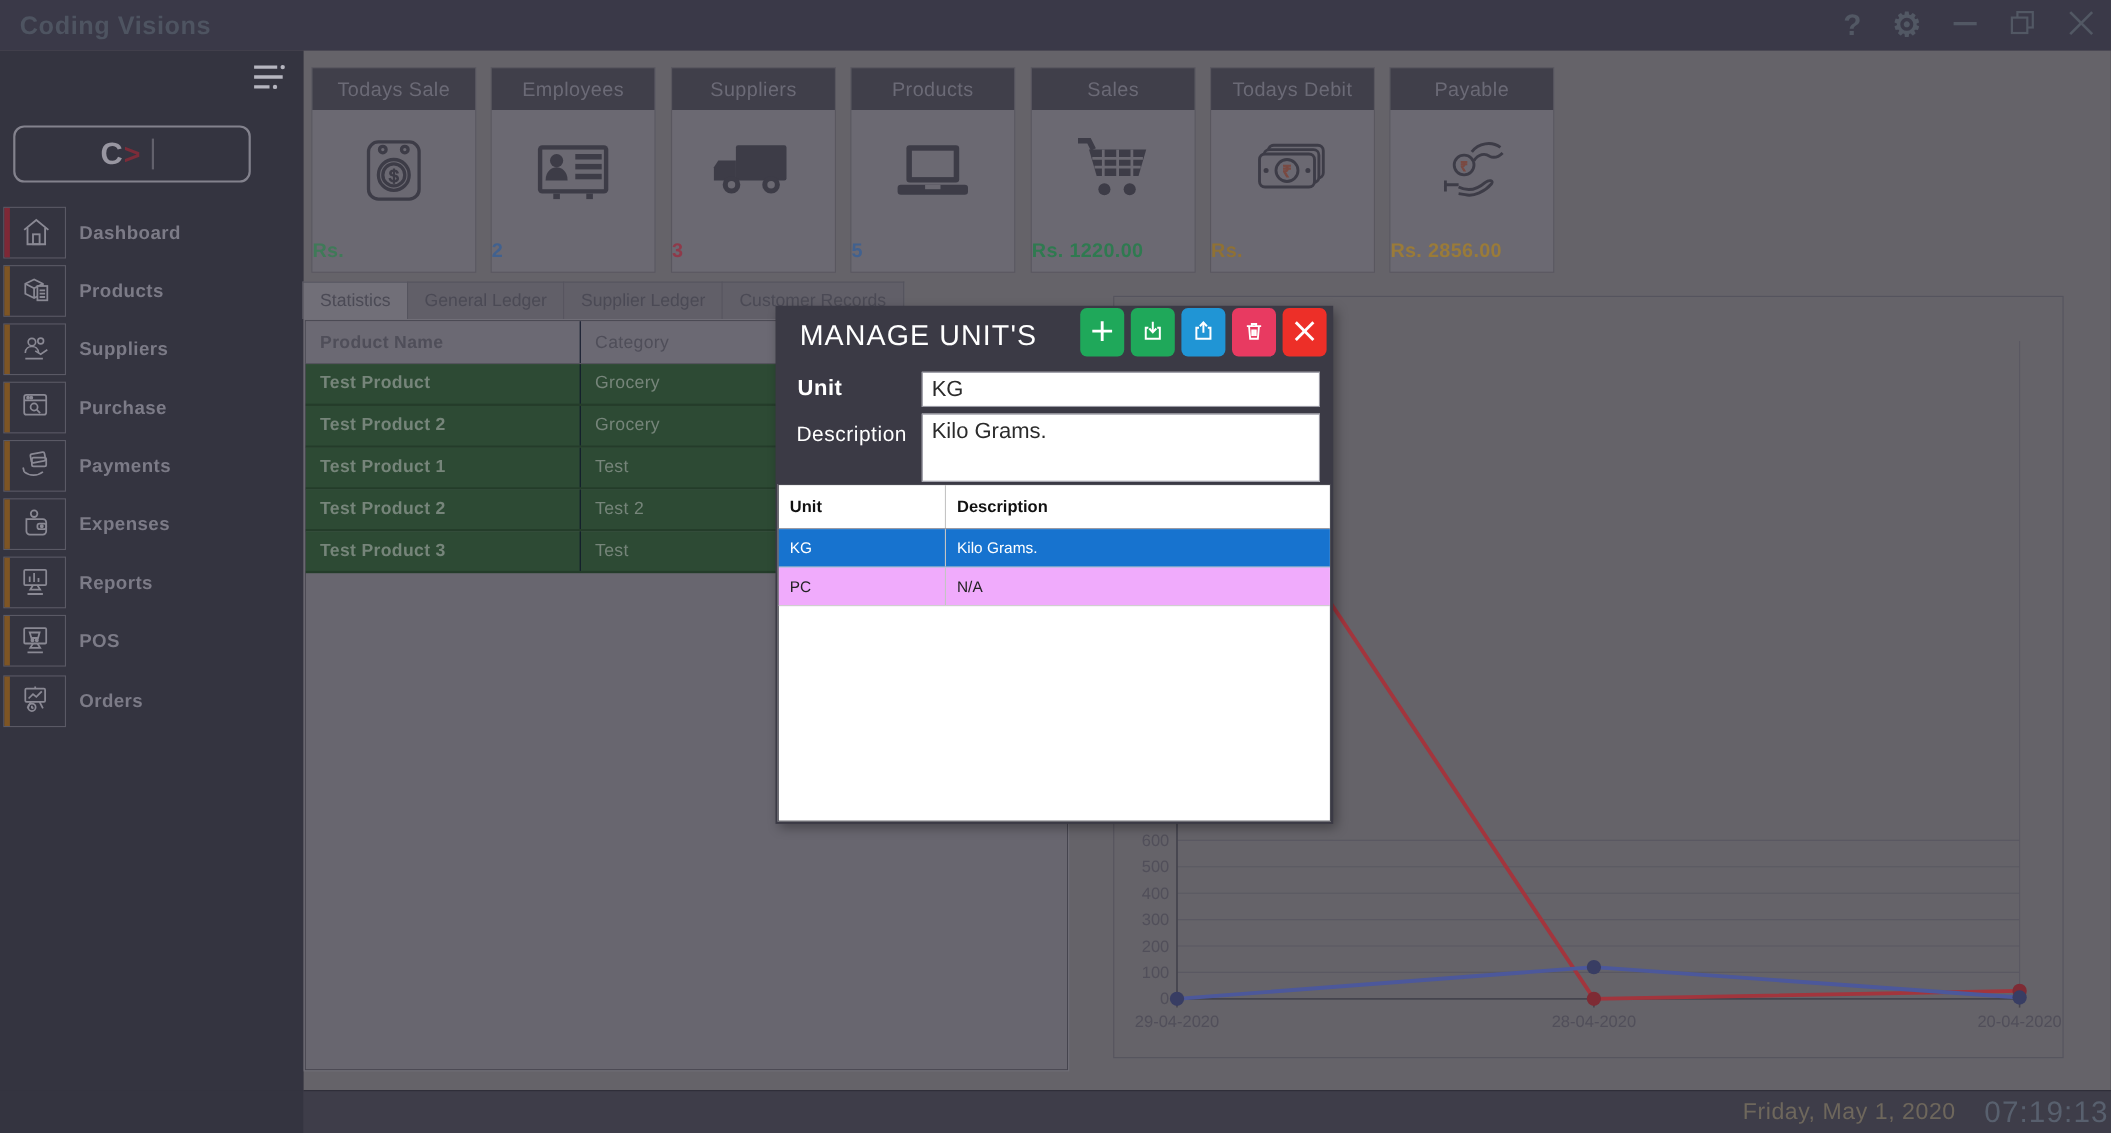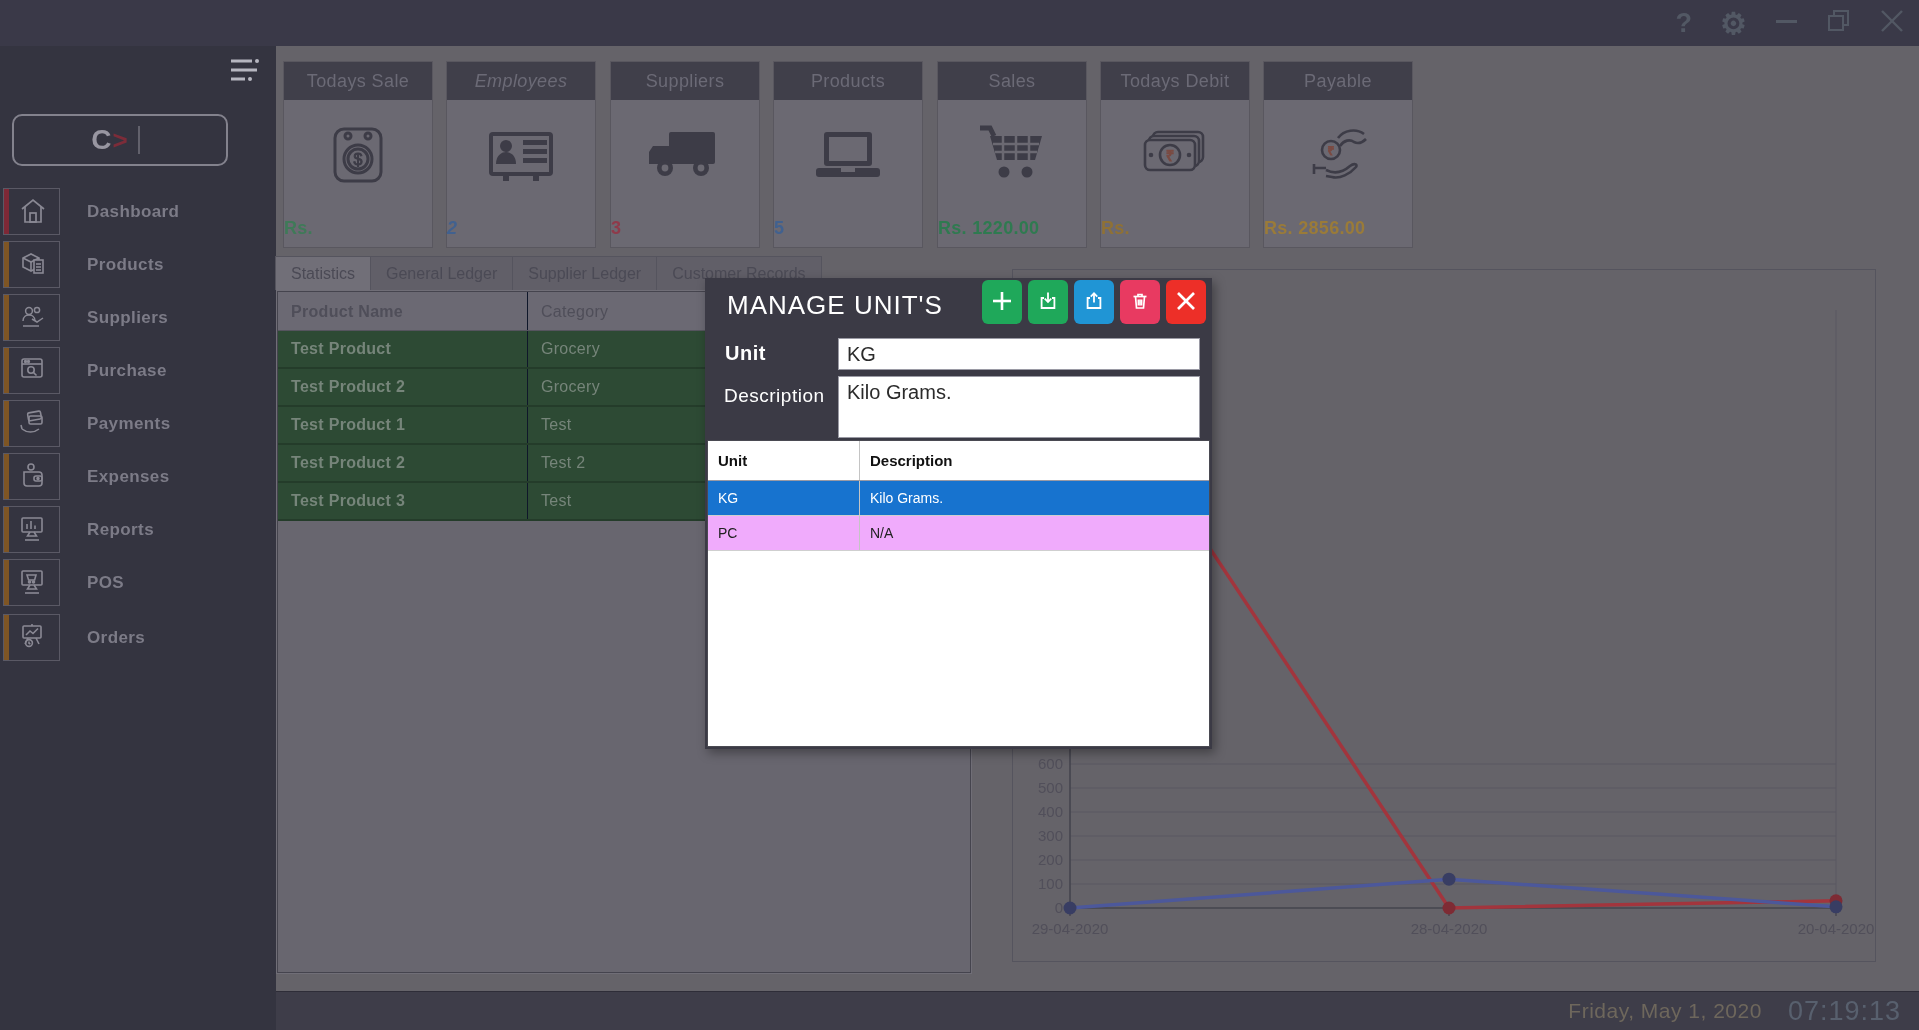--- a/index.html
+++ b/index.html
@@ -17,21 +17,21 @@
   .hamburger{position:absolute;left:228px;top:8px;width:36px;height:36px;}
   .logo-box{position:absolute;left:12px;top:68px;width:216px;height:52px;border:2px solid #83828d;border-radius:10px;display:flex;align-items:center;justify-content:center;}
   .logo-c{font-size:28px;font-weight:bold;color:#9896a1;}
   .logo-gt{font-size:26px;font-weight:bold;color:#7c2c39;margin-left:1px;}
   .logo-div{width:0;height:28px;border-left:2px solid #62616c;margin:0 9px 0 10px;}
   .logo-text{font-size:23px;font-weight:bold;letter-spacing:2.5px;color:#7c2c39;}
   .nav-item{position:absolute;left:0;width:276px;height:47px;}
   .nav-icon-box{position:absolute;left:3px;top:0;width:57px;height:47px;border:1px solid #5a5965;}
   .nav-accent{position:absolute;left:0;top:0;width:5px;height:45px;}
   .nav-icon{position:absolute;left:15px;top:7px;}
-  .nav-label{position:absolute;left:72px;top:0;line-height:47px;font-size:17px;font-weight:bold;letter-spacing:.4px;color:#7c7b87;margin-left:15px;}
+  .nav-label{position:absolute;left:72px;top:0;line-height:47px;font-size:17px;font-weight:bold;letter-spacing:.4px;color:#7c7b87;}
 
   
   .card{position:absolute;top:61px;width:150px;height:187px;background:#6b6972;border:1px solid #59575f;}
   .card-header{height:38px;background:#403f4a;color:#6b6a76;font-size:18px;letter-spacing:.4px;text-align:center;line-height:38px;}
   .card-icon{position:absolute;left:0;top:48px;width:148px;height:90px;display:flex;align-items:center;justify-content:center;}
   .card-value{position:absolute;left:0;bottom:8px;width:148px;text-align:left;font-size:18px;font-weight:bold;letter-spacing:.3px;}
 
   
   .tabstrip{position:absolute;left:275px;top:256px;height:34px;display:flex;}
   .tab{height:34px;line-height:34px;padding:0 15px;font-size:16px;color:#4b4a55;background:#615f68;border-right:1px solid #55545e;border-top:1px solid #55545e;}
@@ -43,21 +43,21 @@
   .ptable .hcell{line-height:39px;font-size:16px;color:#4f4e59;padding-left:13px;letter-spacing:.3px;}
   .ptable .drow{display:flex;height:38px;background:#2d4a34;border-bottom:2px solid #243c2a;}
   .ptable .dcell{line-height:36px;font-size:16px;color:#76857a;padding-left:13px;letter-spacing:.3px;}
   .c1{width:250px;border-right:1px solid #0f172a;font-weight:bold;}
   .c2{flex:1;}
 
   
   .chart-box{position:absolute;left:1012px;top:269px;width:864px;height:693px;border:1px solid #55545e;}
 
   
-  .statusbar{position:absolute;left:276px;top:991px;width:1643px;height:39px;background:#3e3d49;border-top:1px solid #2e2d38;display:flex;align-items:center;justify-content:flex-end;gap:26px;padding-right:18px;}
+  .statusbar{position:absolute;left:276px;top:991px;width:1643px;height:39px;background:#3e3d49;border-top:1px solid #2e2d38;display:flex;align-items:center;justify-content:flex-end;gap:26px;padding-right:2px;}
   .sb-date{font-size:21px;letter-spacing:.5px;color:#6e675c;}
   .sb-time{font-size:27px;letter-spacing:1px;color:#58606e;}
   .statusbar-left{position:absolute;left:0;top:991px;width:276px;height:39px;background:#343440;}
 
   
   .modal{position:absolute;left:705px;top:278px;width:507px;height:471px;background:#3b3a45;box-shadow:3px 4px 10px rgba(0,0,0,.35);}
   .modal-title{position:absolute;left:22px;top:12px;font-size:26px;color:#fff;letter-spacing:1px;}
   .modal-btns{position:absolute;left:277px;top:2px;display:flex;gap:6px;}
   .mbtn{width:40px;height:44px;border:none;border-radius:6px;display:flex;align-items:center;justify-content:center;cursor:pointer;padding:0;}
   .field-label{position:absolute;color:#fff;}
@@ -74,20 +74,21 @@
   .mt-row.selected .mt-cell{color:#fff;}
   .mc1{width:152px;border-right:1px solid #c4c4c4;}
   .mc2{flex:1;}
 </style>
 </head>
 <body>
 
 <div id="app">
 
   <div class="titlebar">
+    <div class="title">Coding Visions</div>
     <div class="tb-icons">
       <span class="glyph">?</span>
       <span class="glyph" style="font-size:30px;">⚙</span>
       <span><svg width="24" height="24">
             <rect x="1" y="11" width="21" height="3" fill="#525864"></rect>
           </svg></span>
       <span><svg width="24" height="24" fill="none" stroke="#525864" stroke-width="2">
             <rect x="7" y="2" width="14" height="14"></rect>
             <rect x="2" y="7" width="14" height="14" fill="#3a3948"></rect>
           </svg></span>
@@ -243,21 +244,21 @@
           <rect x="10" y="10" width="46" height="52" rx="9"></rect>
           <circle cx="23" cy="17" r="3"></circle>
           <circle cx="43" cy="17" r="3"></circle>
           <circle cx="33" cy="40" r="14"></circle>
           <circle cx="33" cy="40" r="10"></circle>
           <text x="33" y="46" text-anchor="middle" font-size="16" stroke-width="1" fill="#3d3c47">$</text>
         </svg>
     </div>
     <div class="card-value" style="color: rgb(63, 122, 88);">Rs.</div>
   </div>
-  <div class="card" style="left:446px;font-style:italic;">
+  <div class="card" style="left:446px;">
     <div class="card-header">Employees</div>
     <div class="card-icon">
       <svg width="76" height="66">
           <rect x="6" y="10" width="64" height="44" rx="4" fill="#3d3c47"></rect>
           <rect x="10" y="14" width="56" height="36" fill="#6b6972"></rect>
           <circle cx="23" cy="24" r="6" fill="#3d3c47"></circle>
           <path d="M13 42 c0,-9 6,-12 10,-12 s10,3 10,12 z" fill="#3d3c47"></path>
           <rect x="40" y="18" width="24" height="5" fill="#3d3c47"></rect>
           <rect x="40" y="27" width="24" height="5" fill="#3d3c47"></rect>
           <rect x="40" y="36" width="24" height="5" fill="#3d3c47"></rect>

